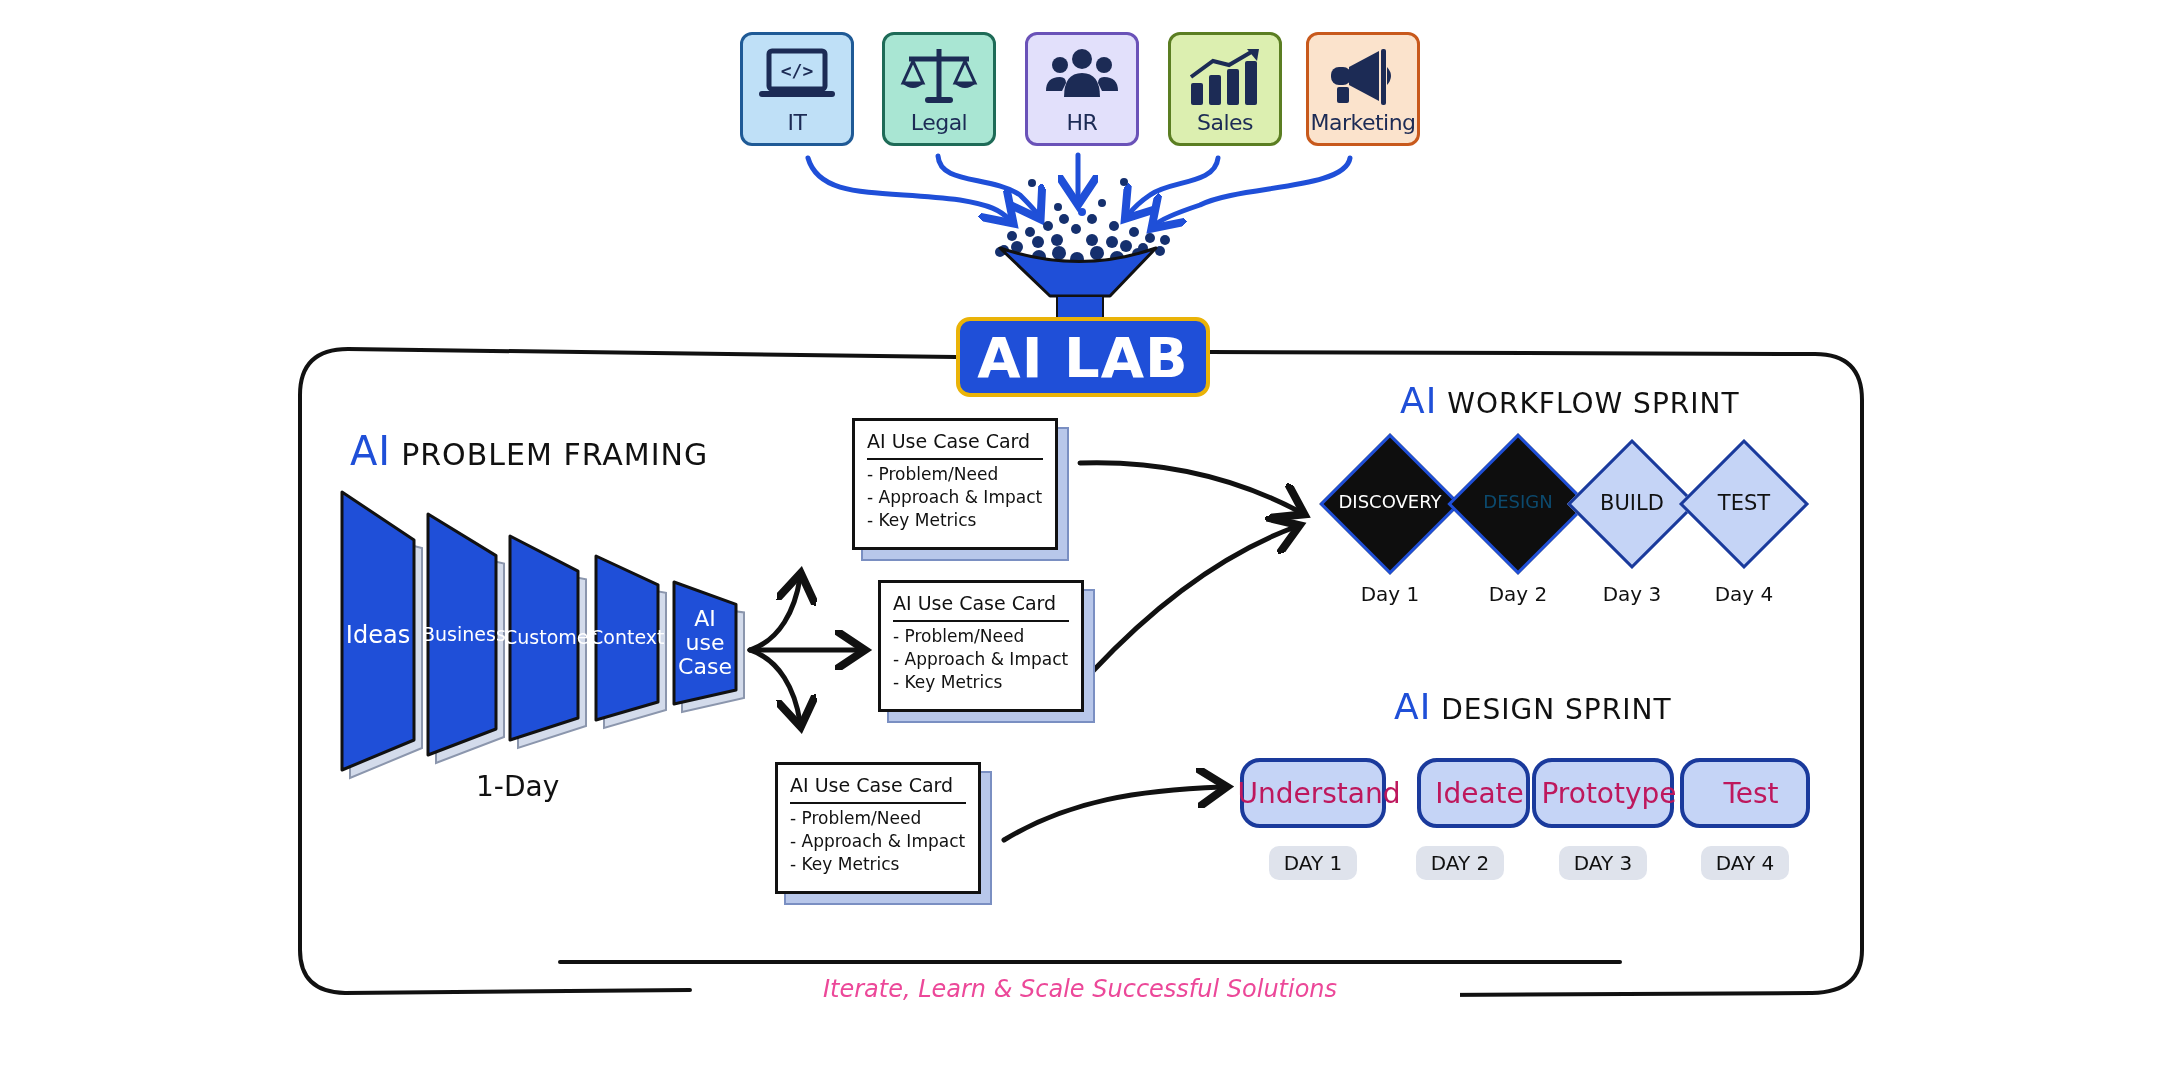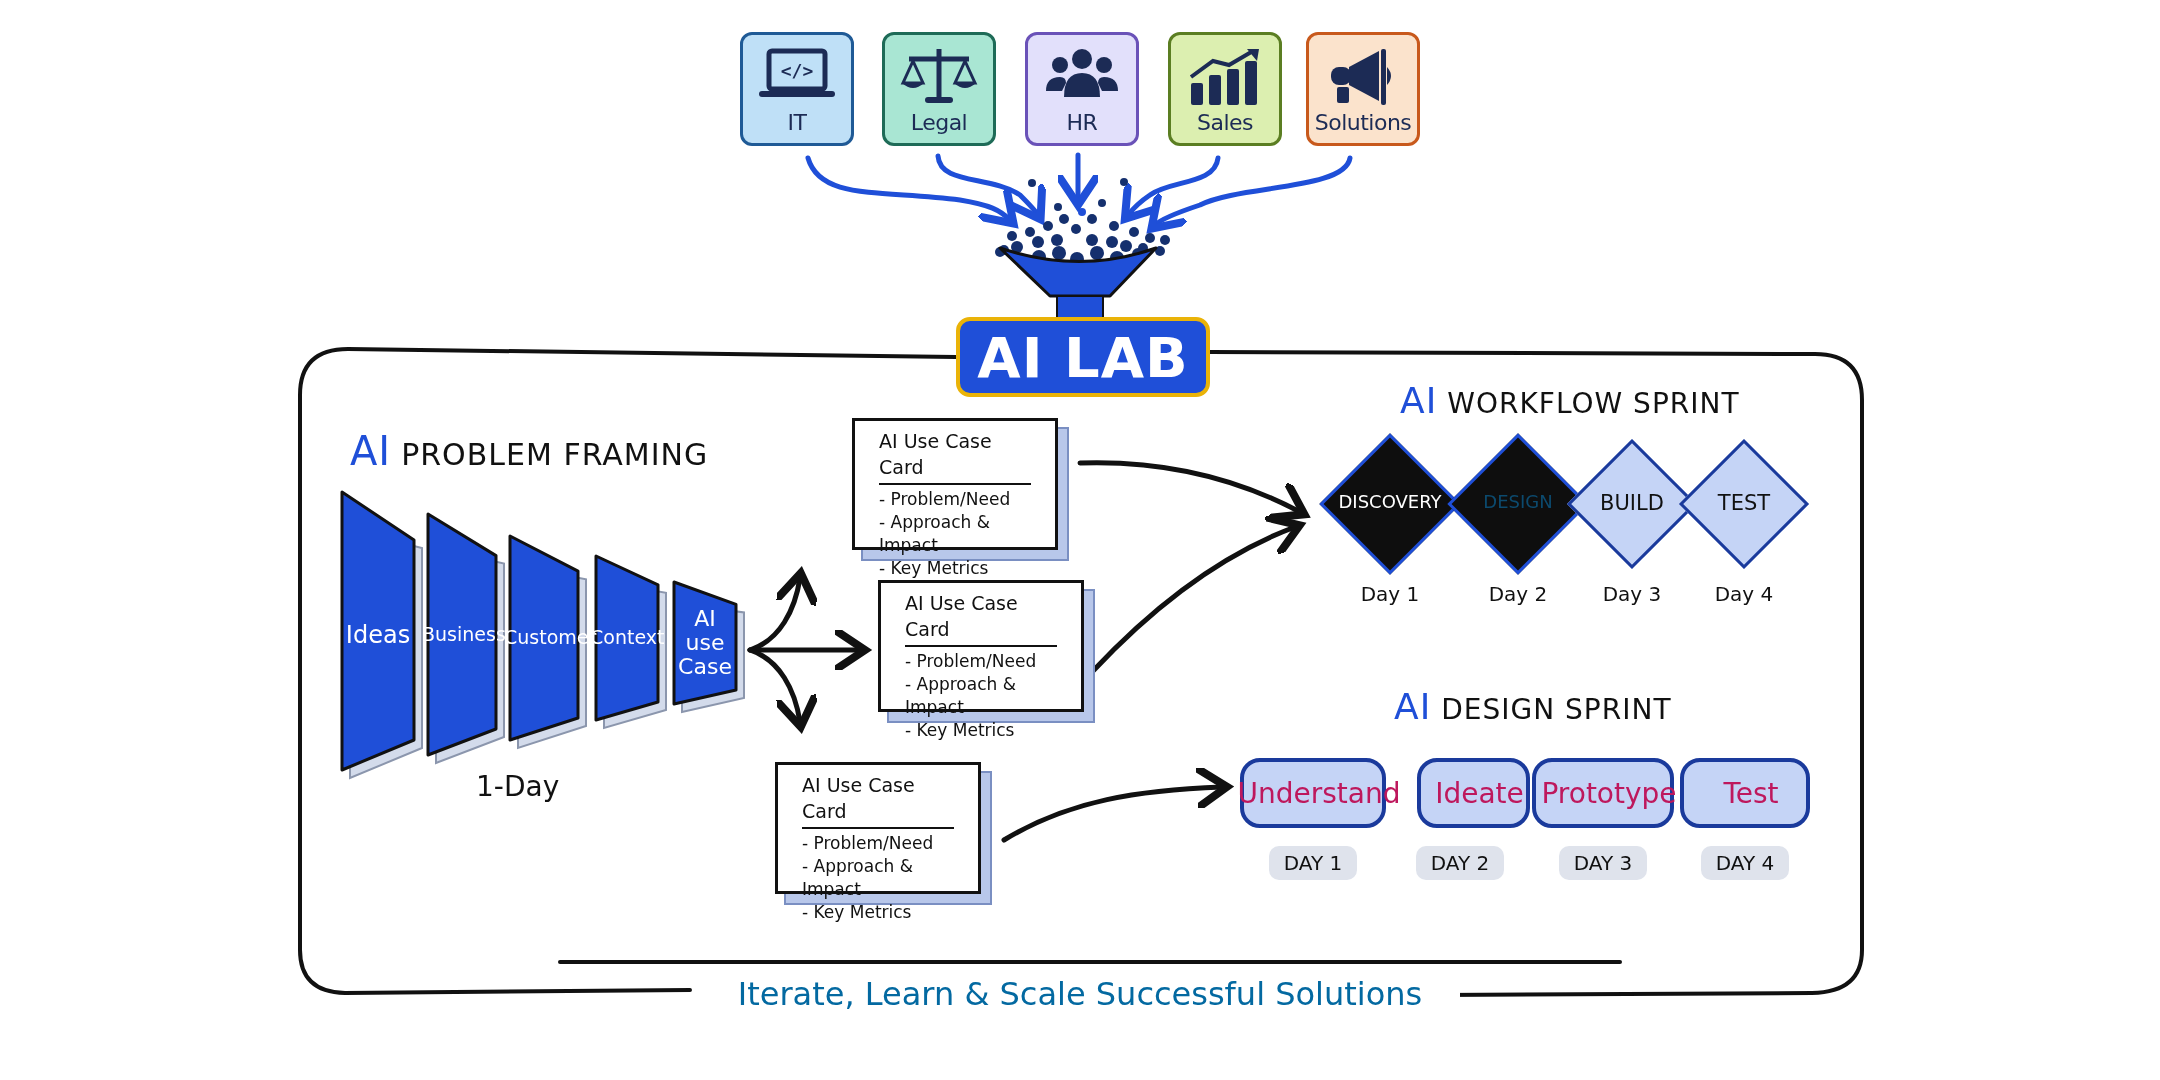--- a/index.html
+++ b/index.html
@@ -24,39 +24,39 @@
 
   
   .sec-title { position: absolute; font-family: "DejaVu Sans", sans-serif; font-size: 30px;
                color: #111; letter-spacing: 1px; white-space: nowrap; }
   .sec-title .ai { color: #1f4fd8; font-size: 40px; margin-right: 10px; }
   .fcard-text { position: absolute; color: #fff; font-family: "DejaVu Sans", sans-serif;
                 text-align: center; line-height: 1.1; }
 
   
   .uc { position: absolute; width: 206px; height: 132px; background: #fff; border: 3px solid #111;
-        box-sizing: border-box; padding: 8px 24px; font-size: 17px; line-height: 1.35;
+        box-sizing: border-box; padding: 8px 12px; font-size: 17px; line-height: 1.35;
         box-shadow: 10px 10px 0 -1px #b8c7ea, 10px 10px 0 1px #7a8fc2; }
   .uc .uc-title { font-size: 19px; border-bottom: 2px solid #111; padding-bottom: 3px; margin-bottom: 3px; }
 
   
   .dia { position: absolute; width: 100px; height: 100px; transform: rotate(45deg);
          border: 3px solid; box-sizing: border-box; }
   .dia-label { position: absolute; width: 140px; text-align: center; font-size: 19px; }
   .day-label { position: absolute; width: 100px; text-align: center; font-size: 20px; color: #111; }
 
   
   .pill { position: absolute; height: 70px; background: #c5d4f6; border: 4px solid #1a3a9c;
           border-radius: 20px; box-sizing: border-box; display: flex; align-items: center;
           justify-content: center; font-size: 28px; color: #be185d; padding-left: 12px; }
   .day-badge { position: absolute; height: 34px; background: #dfe3ec; border-radius: 10px;
                display: flex; align-items: center; justify-content: center; font-size: 20px; color: #111; }
 
   .footer-text { position: absolute; left: 700px; top: 975px; width: 760px; text-align: center;
-                 font-size: 32px; color: #0369a1; background: #fff; letter-spacing: 0px; }
+                 font-size: 24px; color: #ec4899; background: #fff; letter-spacing: 0px; font-style: italic; }
 </style>
 </head>
 <body>
 
 <svg class="layer" width="2160" height="1080">
   <defs>
     <marker id="arrowBlue" markerWidth="8" markerHeight="8" refX="5" refY="4" orient="auto" markerUnits="strokeWidth">
       <path d="M0,0 L6,4 L0,8" fill="none" stroke="#1f4fd8" stroke-width="1.6" stroke-linecap="round"></path>
     </marker>
     <marker id="arrowBlack" markerWidth="8" markerHeight="8" refX="5" refY="4" orient="auto" markerUnits="strokeWidth">
@@ -195,21 +195,21 @@
     <div class="dept" style="left: 1306px; top: 32px; background: rgb(251, 227, 204); border-color: rgb(200, 89, 28);">
       <span>
         <svg width="80" height="60" viewBox="0 0 80 60">
           <rect x="8" y="20" width="20" height="18" rx="8" fill="#1c2b55"></rect>
           <path d="M26,20 L56,4 L56,54 L26,38 Z" fill="#1c2b55"></path>
           <rect x="58" y="2" width="5" height="56" rx="2" fill="#1c2b55"></rect>
           <path d="M64,20 Q72,29 64,38 Z" fill="#1c2b55"></path>
           <rect x="14" y="40" width="12" height="16" rx="2" fill="#1c2b55"></rect>
         </svg>
       </span>
-      <span class="lbl">Solutions</span>
+      <span class="lbl">Marketing</span>
     </div>
   </div>
 
 <div class="lab">AI LAB</div>
 
 <div class="sec-title" style="left:350px; top:428px;">
   <span class="ai">AI</span><span>PROBLEM FRAMING</span>
 </div>
 
 <div id="stage-labels">

